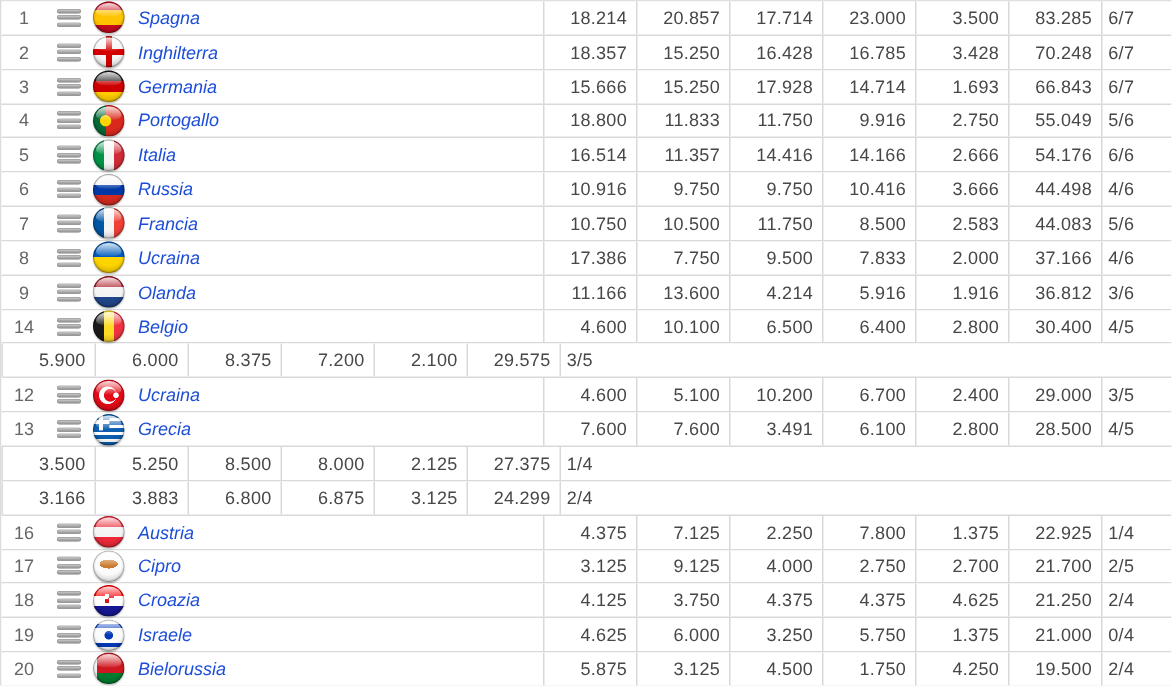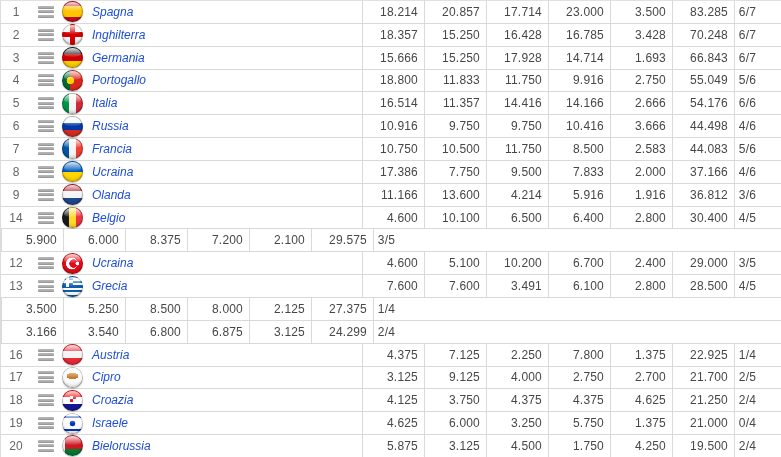--- a/index.html
+++ b/index.html
@@ -363,21 +363,21 @@
     <div class="cell cell-num">3.500</div>
     <div class="cell cell-num">5.250</div>
     <div class="cell cell-num">8.500</div>
     <div class="cell cell-num">8.000</div>
     <div class="cell cell-num">2.125</div>
     <div class="cell cell-num">27.375</div>
     <div class="cell cell-num cell-match">1/4</div>
   </div>
     <div class="row">
     <div class="cell cell-num">3.166</div>
-    <div class="cell cell-num">3.540</div>
+    <div class="cell cell-num">3.883</div>
     <div class="cell cell-num">6.800</div>
     <div class="cell cell-num">6.875</div>
     <div class="cell cell-num">3.125</div>
     <div class="cell cell-num">24.299</div>
     <div class="cell cell-num cell-match">2/4</div>
   </div>
     <div class="row">
     <div class="cell cell-team">
       <span class="rank">16</span>
       <span class="stack-icon">

